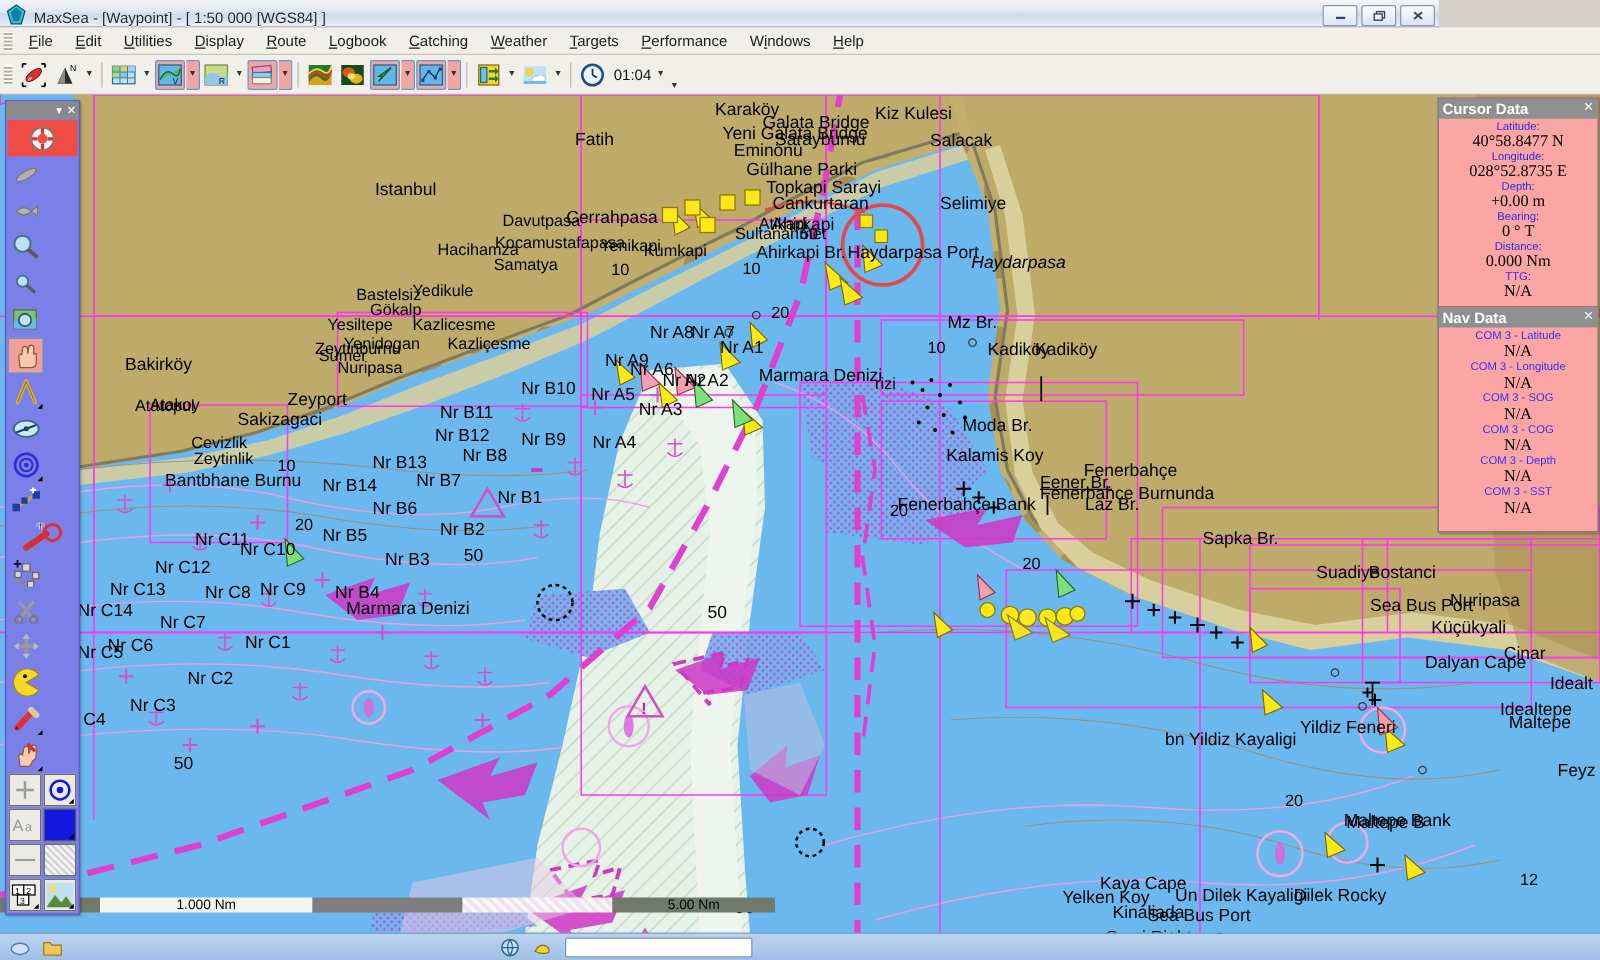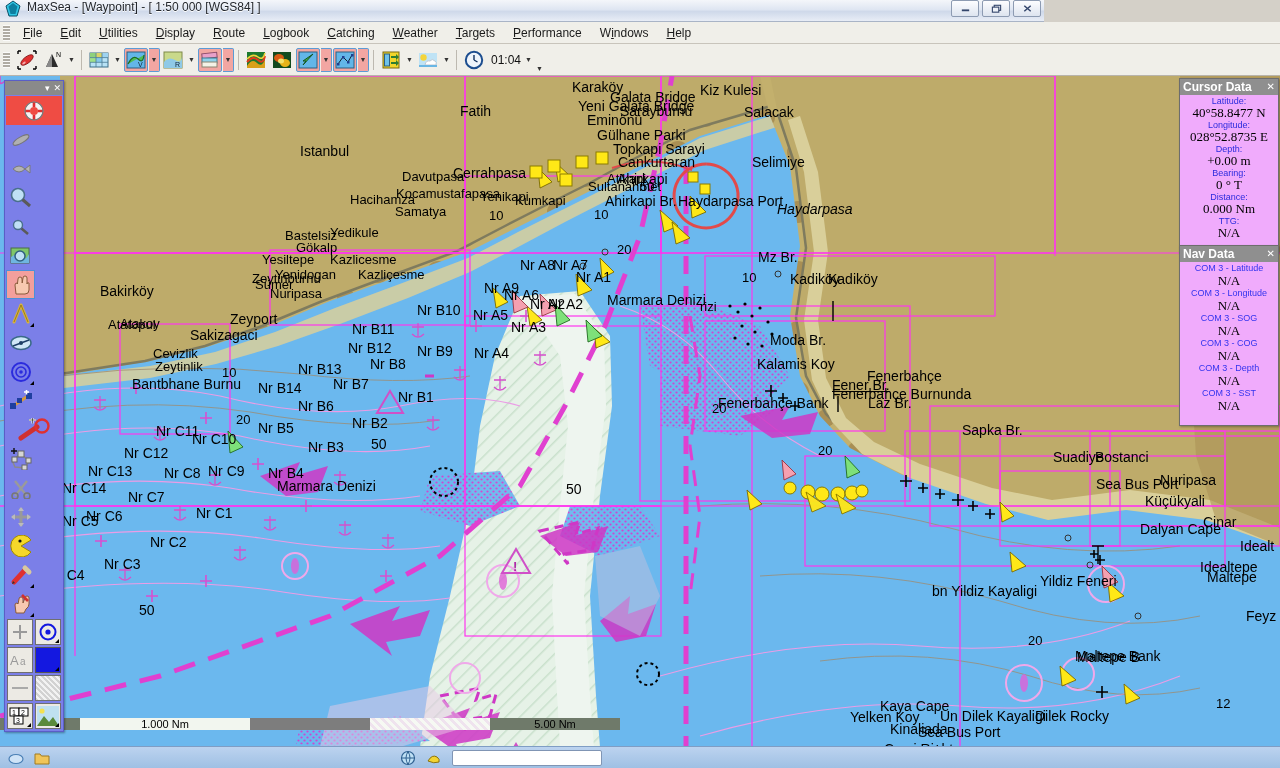--- a/index.html
+++ b/index.html
@@ -8,24 +8,24 @@
     width: 1280px; height: 768px;
     overflow: hidden;
     font-family: "Liberation Sans", sans-serif;
     font-size: 11px;
     background: #d4d0c8;
   }
   #app { position: relative; width: 1280px; height: 768px; overflow: hidden; }
 
   
   #titlebar {
-    position: absolute; top:0; left:0; width:1044px; height:22px;
+    position: absolute; top:0; left:0; width:1151px; height:22px;
     background: linear-gradient(to bottom, #f4f6fa 0%, #dfe6f2 45%, #cfd9ea 55%, #e8edf6 100%);
     border-bottom: 1px solid #a9b4c6;
-    display:flex; align-items:flex-start;
+    display:flex; align-items:flex-end;
   }
   #titlebar .tb-icon {
     width:18px; height:18px; margin:0 5px 0 4px; flex:none;
     display:flex; align-items:center; justify-content:center;
   }
   #titlebar .tb-text {
     font-size: 12px; color:#22262c; white-space:nowrap;
     text-shadow: 0 1px 0 #fff;
   }
   #titlebar .tb-spacer { flex:1; }
@@ -119,22 +119,22 @@
   .pcell.hl { background:#f29f9c; outline:1px solid #4a90d9; outline-offset:-1px; }
   .pcell.redbg { background:#ef4c44; }
   .pcell.box { background:#eceae4; border:1px solid #6f6f6f; width:26px; height:26px; margin:1px; }
   .pcell .corner {
     position:absolute; right:1px; bottom:1px;
     width:0;height:0;border-left:4px solid transparent;border-bottom:4px solid #000;
   }
 
   
   .rpanel {
-    position:absolute; right:1px; width:100px;
-    background:#f0abfc; border:1px solid #6d6d6d;
+    position:absolute; right:1px; width:129px;
+    background:#fca5a5; border:1px solid #6d6d6d;
     z-index:40; box-shadow:1px 1px 2px rgba(0,0,0,.3);
   }
   .rpanel .rp-head {
     height:16px; background:#8f8f8f;
     display:flex; align-items:center; justify-content:space-between;
     padding:0 3px;
   }
   .rpanel .rp-head .rp-title {
     color:#fff; font-size:12px; font-weight:bold; line-height:1;
     font-family:"Liberation Sans", sans-serif;

